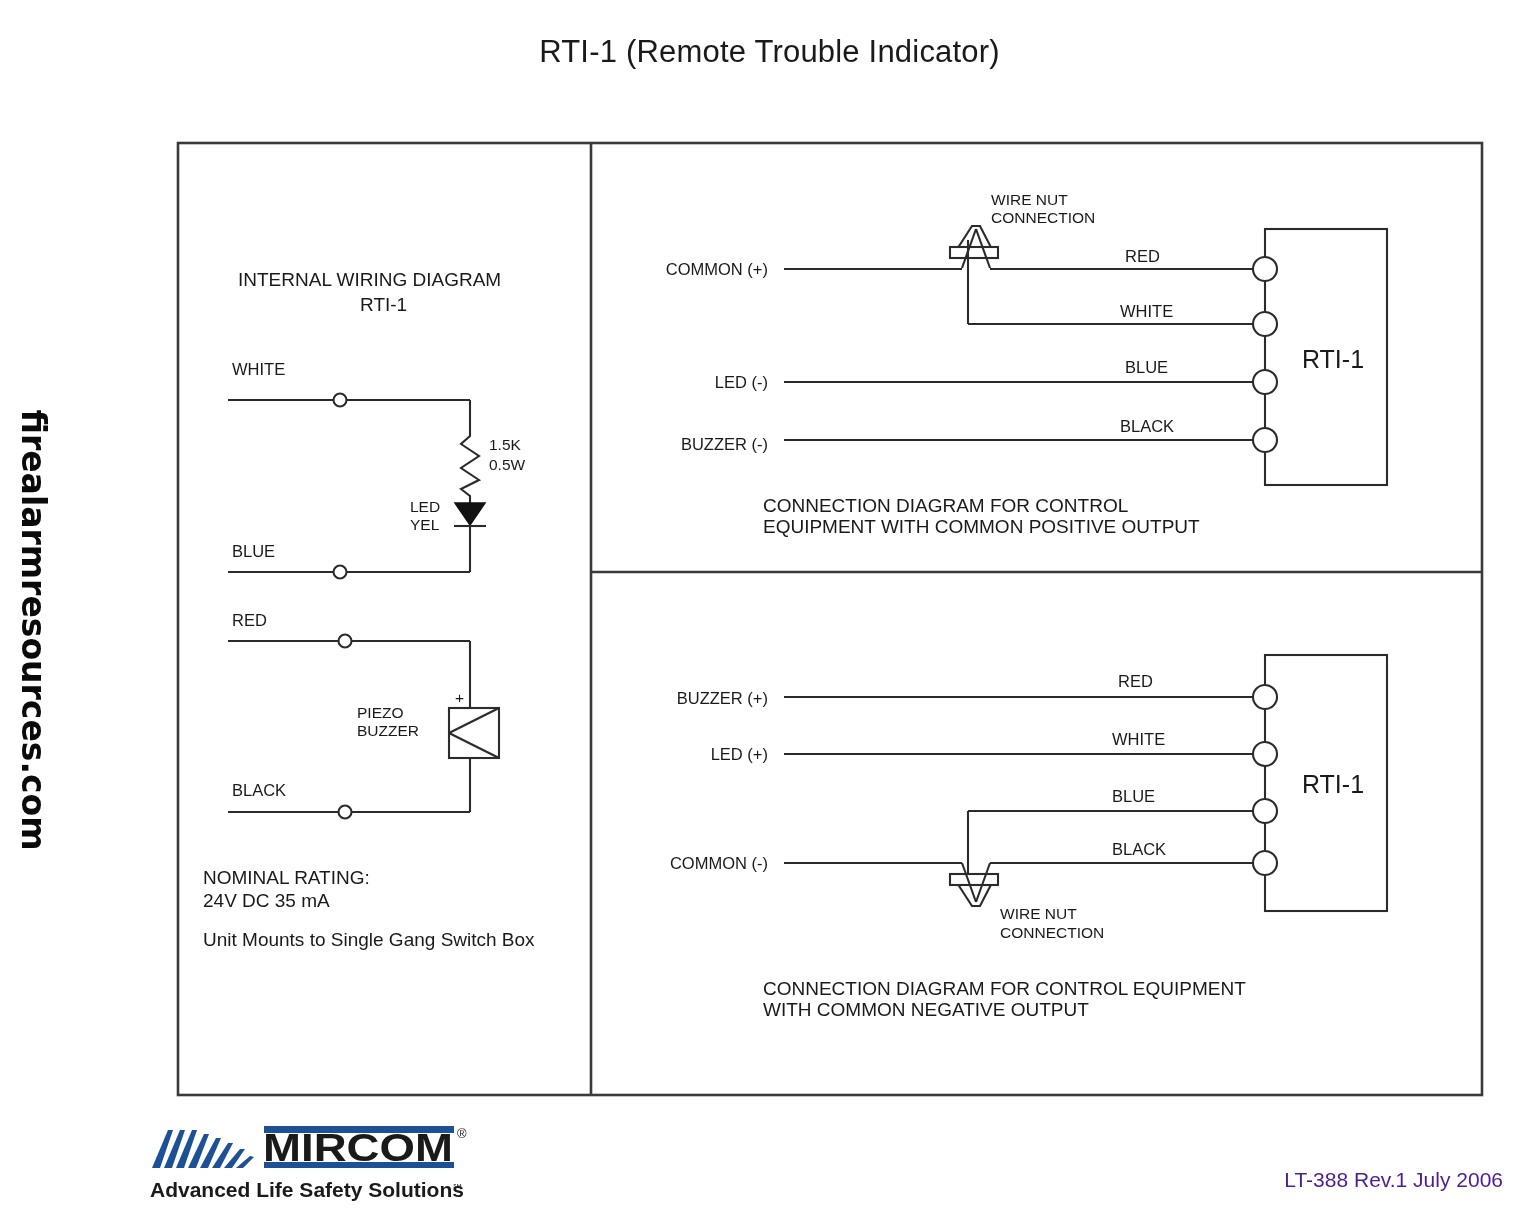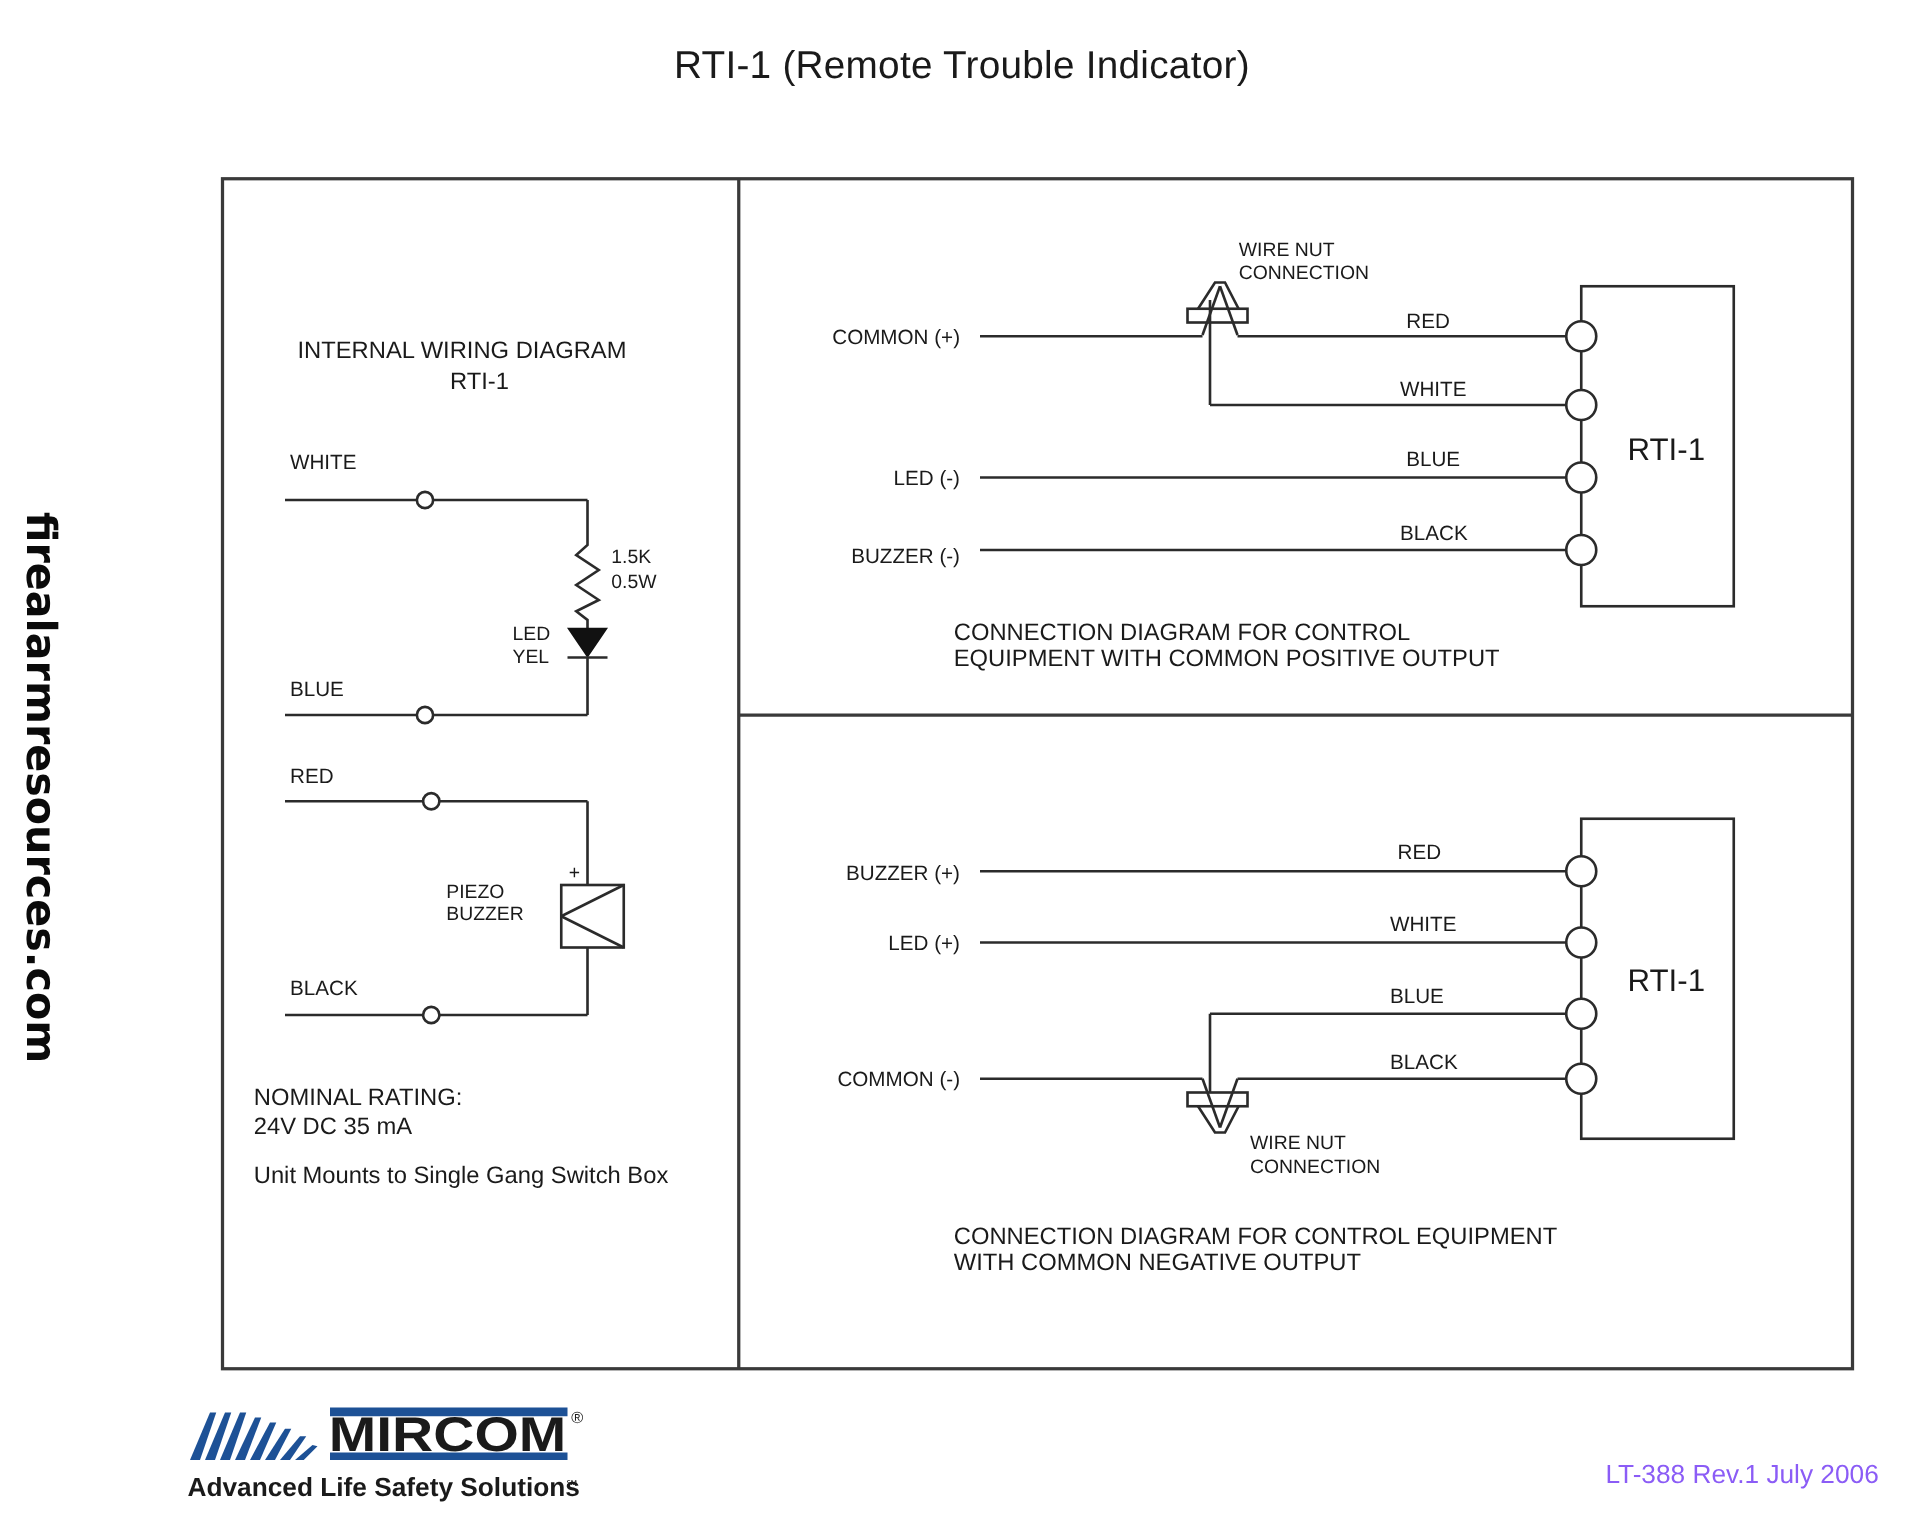--- a/index.html
+++ b/index.html
@@ -14,21 +14,21 @@
   .hdr{font-size:19px;}
   .cap{font-size:19px;}
   .big{font-size:25px;}
   .small{font-size:15.5px;}
   .ln{stroke:#2b2b2b;stroke-width:2.1;fill:none;}
   .frame{stroke:#3a3a3a;stroke-width:2.6;fill:none;}
   .box{stroke:#2b2b2b;stroke-width:2.1;fill:#fff;}
   .term{stroke:#2b2b2b;stroke-width:2.1;fill:#fff;}
   .dot{stroke:#2b2b2b;stroke-width:2.1;fill:#fff;}
   .solid{fill:#111;stroke:#111;stroke-width:1.5;}
-  .footer-ref{position:absolute;right:36px;top:1168px;font-size:21px;color:#8b5cf6;}
+  .footer-ref{position:absolute;right:36px;top:1168px;font-size:21px;color:#4c1d95;}
   #logo{position:absolute;left:146px;top:1112px;width:330px;height:92px;}
   .tagline{font-weight:bold;}
 </style>
 </head>
 <body>
 
 <div id="page">
 
   <div class="doc-title">RTI-1 (Remote Trouble Indicator)</div>
 

